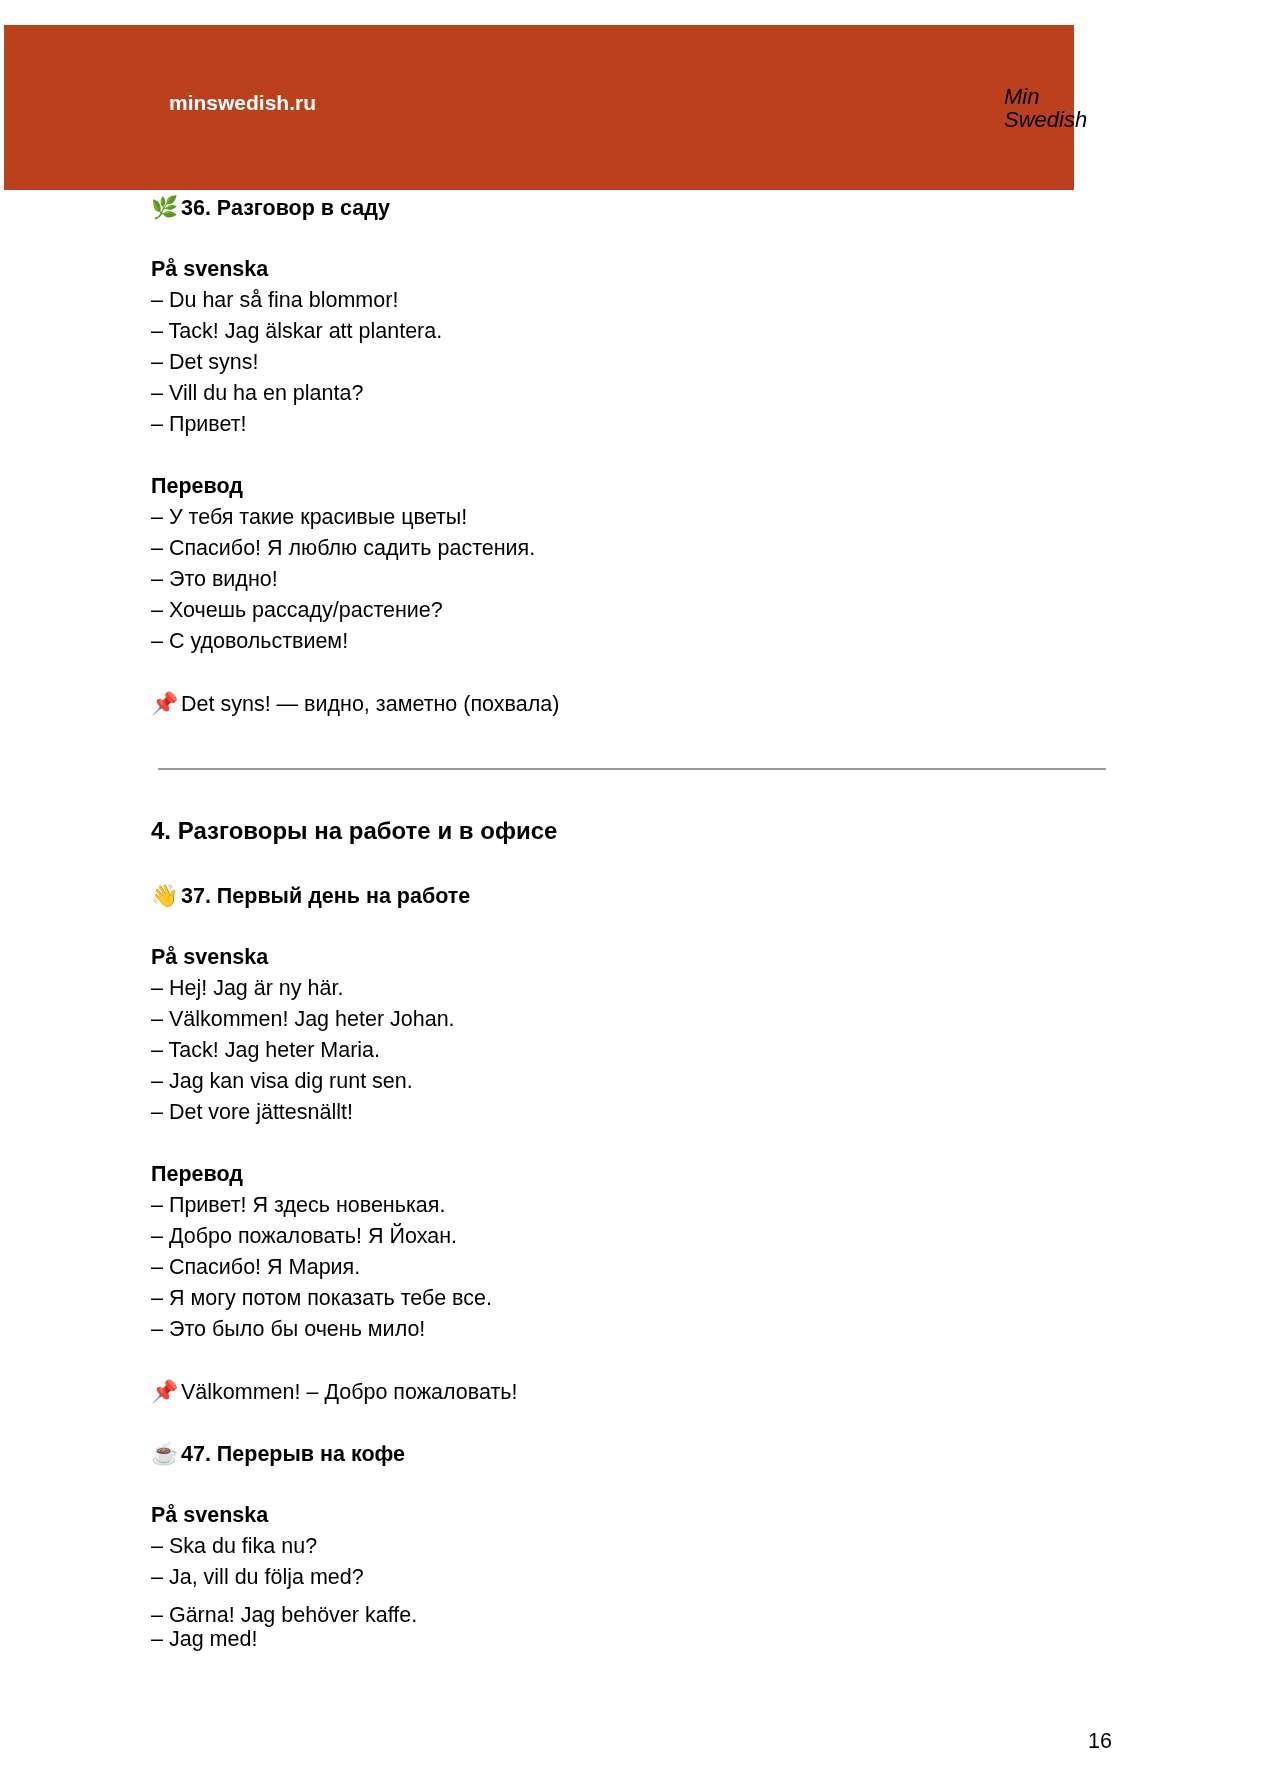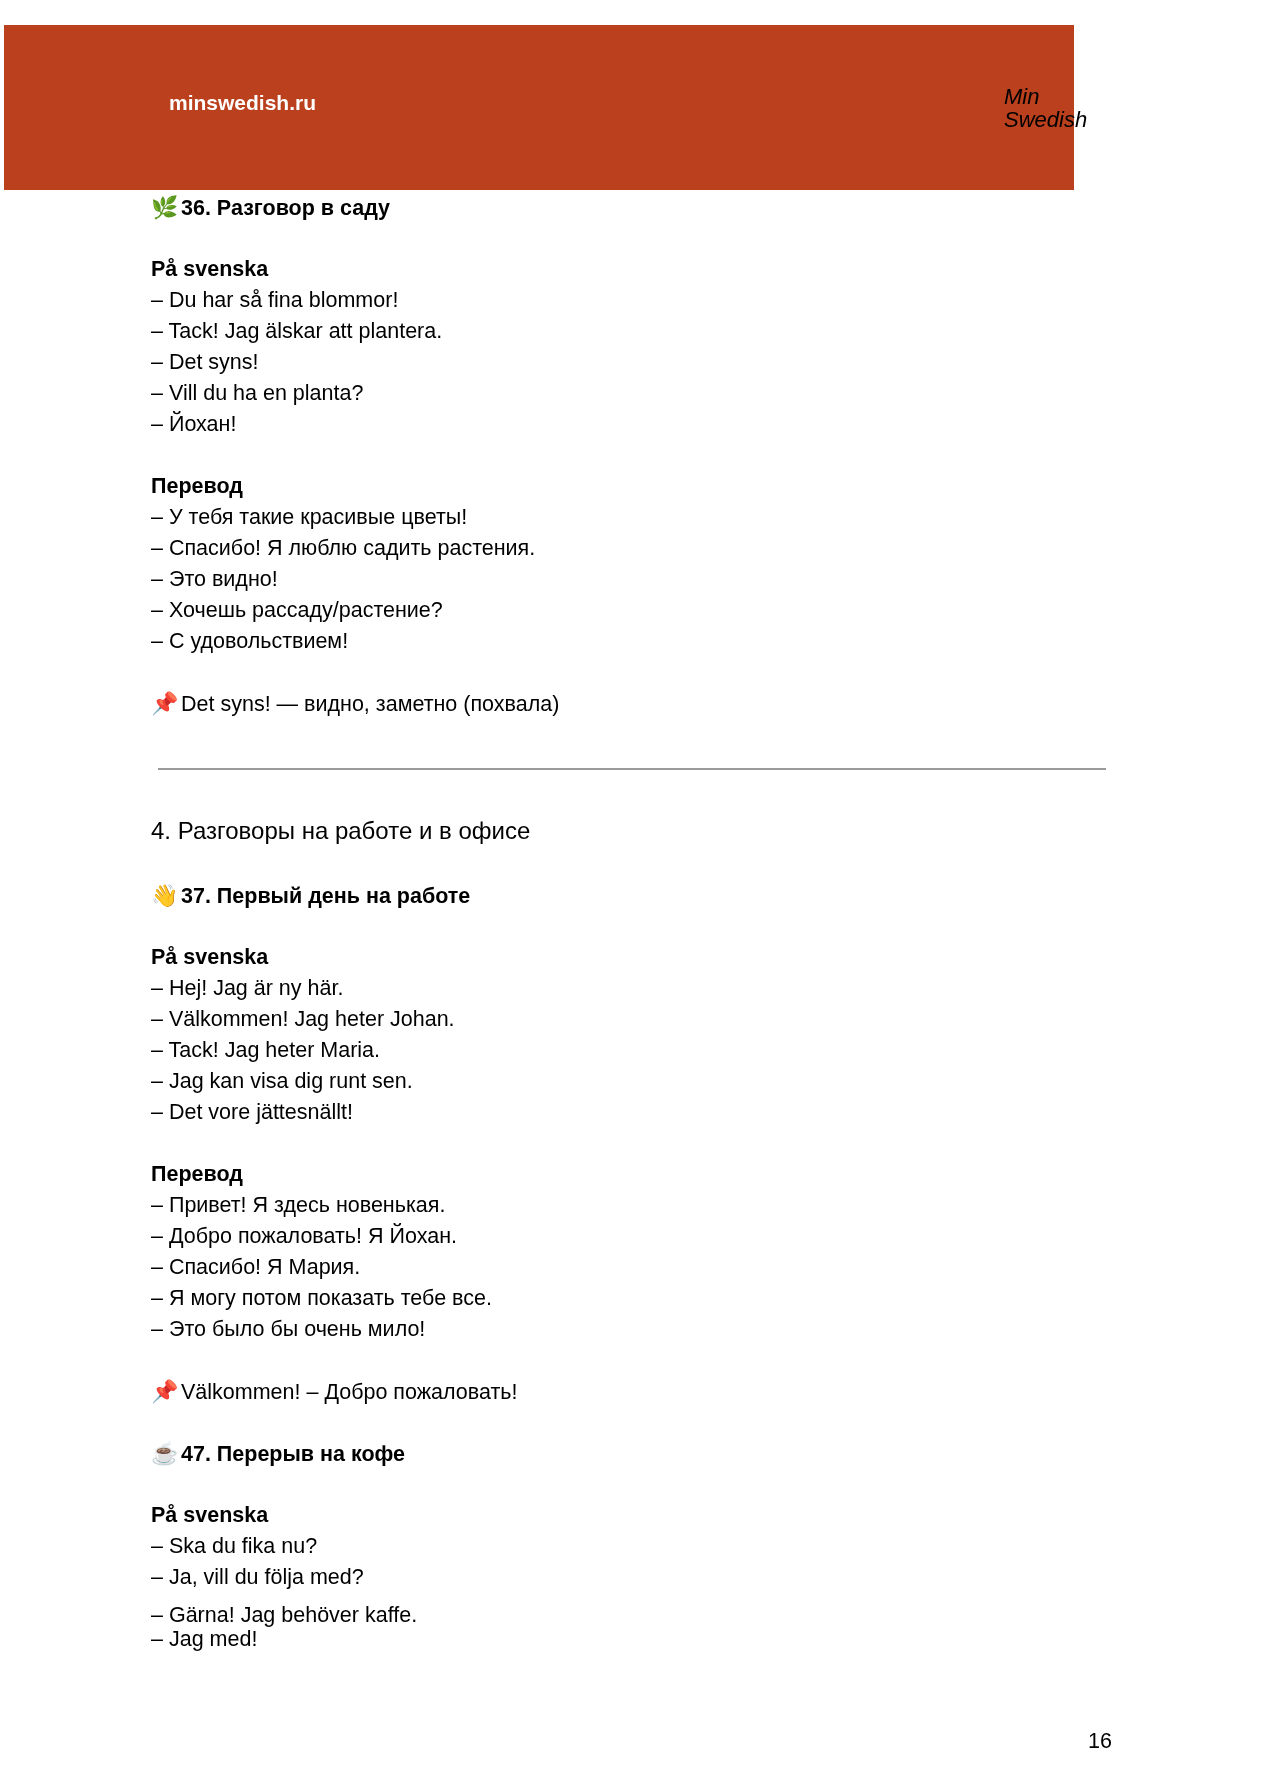--- a/index.html
+++ b/index.html
@@ -6,21 +6,21 @@
   body { width: 1266px; height: 1788px; position: relative; overflow: hidden;
          font-family: "Liberation Sans", sans-serif; color: #000; }
   .header { position: absolute; left: 4px; top: 0; width: 1070px; height: 165px; background: #bb401d; margin-top: 25px; }
   .site { position: absolute; left: 165px; top: 66px; font-size: 21px; font-weight: bold; color: #ffffff;
           font-family: "Liberation Sans", sans-serif; }
   .logo { position: absolute; left: 1000px; top: 60px; width: 100px; text-align: left; color: #000000;
           font-family: Liberation Sans, sans-serif; font-style: italic; font-size: 22px; line-height: 23px; }
   .content { position: absolute; left: 151px; top: 0; width: 1000px; }
   .line { position: absolute; left: 0; font-size: 21.5px; line-height: 31px; white-space: nowrap; }
   .bold { font-weight: bold; }
-  .h2 { font-size: 24px; font-weight: normal; }
+  .h2 { font-size: 24px; font-weight: bold; }
   .emoji { display: inline-block; width: 30px; font-size: 22px; }
   .hr { position: absolute; left: 158px; top: 768px; width: 948px; height: 0; border-top: 2px solid #9a9a9a; }
   .pagenum { position: absolute; left: 1088px; top: 1685px; font-size: 21.5px; margin-top: 44px; }
 </style>
 </head>
 <body>
 
 <div class="header">
   <div class="site">minswedish.ru</div>
   <div class="logo">
@@ -32,21 +32,21 @@
 <div class="content">
 
   <div class="line bold" style="top:192px">
     <span class="emoji">🌿</span><span>36. Разговор в саду</span>
   </div>
   <div class="line bold" style="top:254px">På svenska</div>
   <div class="line" style="top:285px">– Du har så fina blommor!</div>
   <div class="line" style="top:316px">– Tack! Jag älskar att plantera.</div>
   <div class="line" style="top:347px">– Det syns!</div>
   <div class="line" style="top:378px">– Vill du ha en planta?</div>
-  <div class="line" style="top:409px">– Йохан!</div>
+  <div class="line" style="top:409px">– Привет!</div>
 
   <div class="line bold" style="top:471px">Перевод</div>
   <div class="line" style="top:502px">– У тебя такие красивые цветы!</div>
   <div class="line" style="top:533px">– Спасибо! Я люблю садить растения.</div>
   <div class="line" style="top:564px">– Это видно!</div>
   <div class="line" style="top:595px">– Хочешь рассаду/растение?</div>
   <div class="line" style="top:626px">– С удовольствием!</div>
 
   <div class="line" style="top:688px">
     <span class="emoji">📌</span><span>Det syns! — видно, заметно (похвала)</span>

